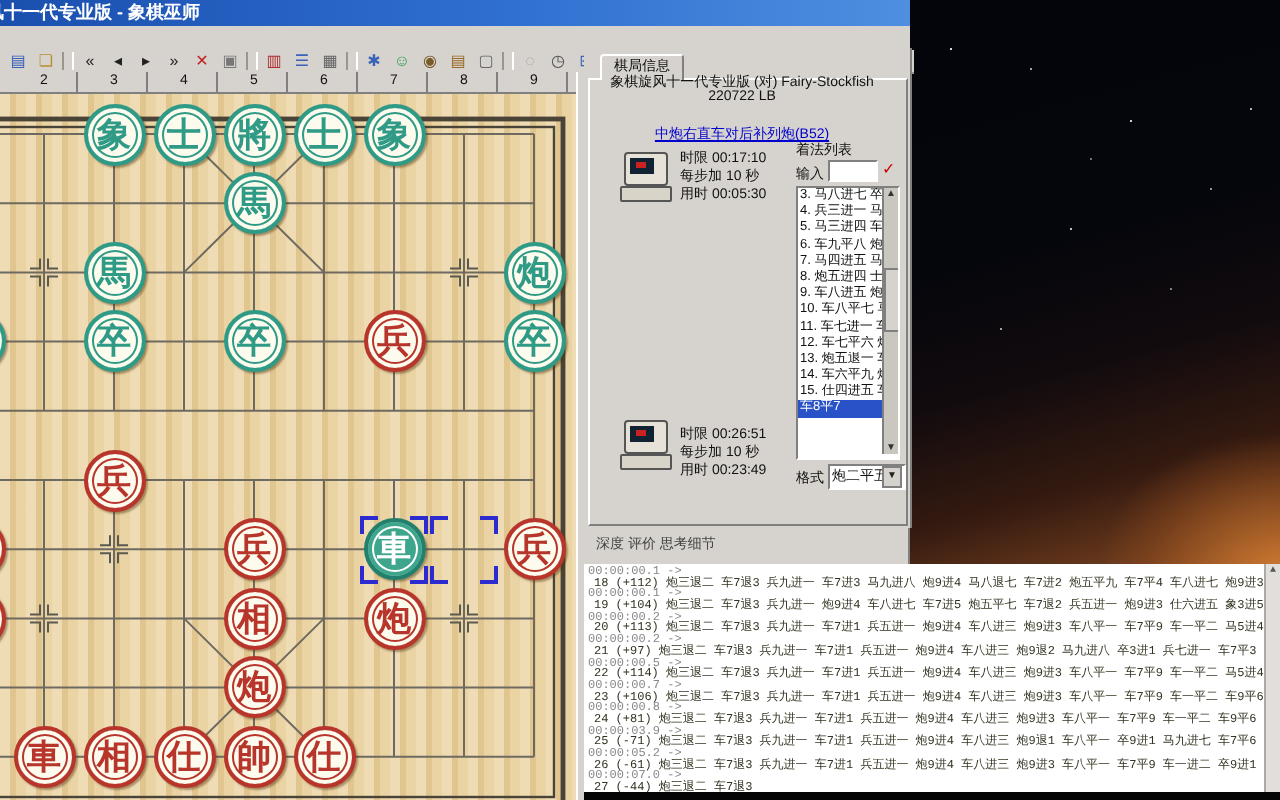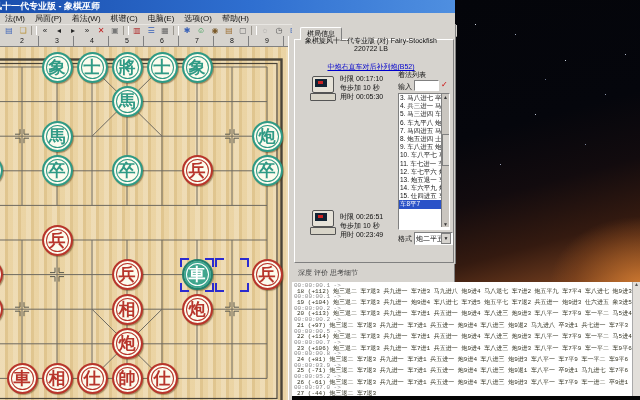--- a/index.html
+++ b/index.html
@@ -109,21 +109,20 @@
 <div id="screen">
 
   <div id="wallpaper">
     <i id="stars"></i>
   </div>
 
   <div id="titlebar">
     <span class="t">旋风十一代专业版 - 象棋巫师</span>
   </div>
 
-  <div id="menubar"><div class="mitem">法(M)</div><div class="mitem">局面(P)</div><div class="mitem">着法(W)</div><div class="mitem">棋谱(C)</div><div class="mitem">电脑(E)</div><div class="mitem">选项(O)</div><div class="mitem">帮助(H)</div></div>
 
   <div id="toolbar">
       <div class="tbtn" style="color: rgb(58, 98, 184);">▤</div>
       <div class="tbtn" style="color: rgb(184, 144, 48);">❏</div>
       <div class="tsep"></div>
       <div class="tbtn" style="color: rgb(34, 34, 34);">«</div>
       <div class="tbtn" style="color: rgb(34, 34, 34);">◂</div>
       <div class="tbtn" style="color: rgb(34, 34, 34);">▸</div>
       <div class="tbtn" style="color: rgb(34, 34, 34);">»</div>
       <div class="tbtn" style="color: rgb(192, 32, 32);">✕</div>

